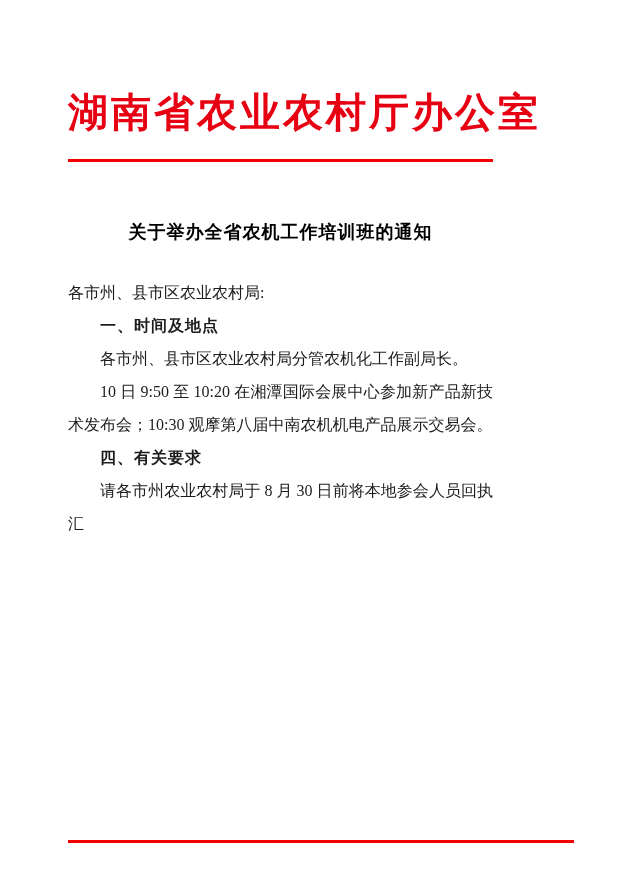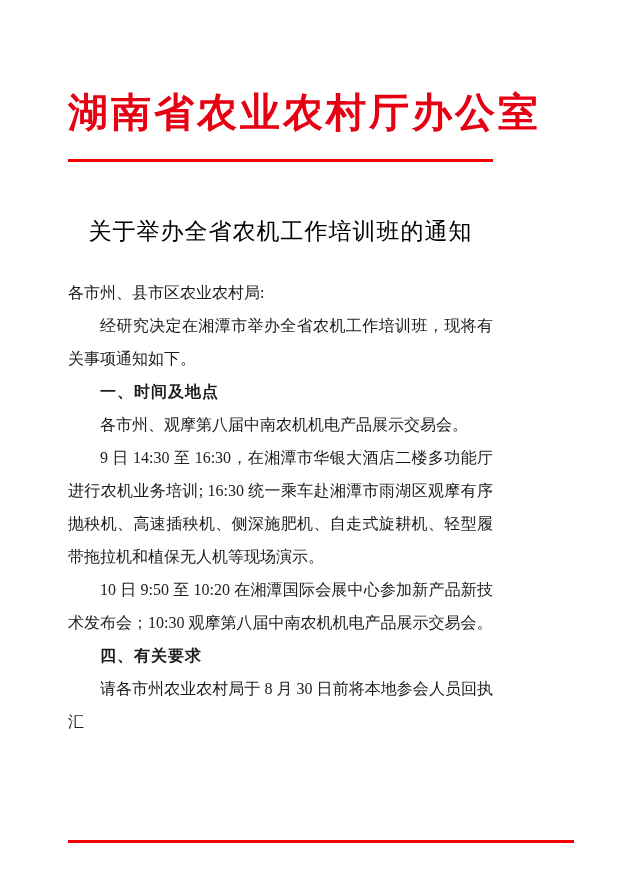--- a/index.html
+++ b/index.html
@@ -31,23 +31,23 @@
     white-space: nowrap;
   }
   .red-rule {
     height: 3px;
     background: #f40000;
     border: none;
     margin: 15px 0 0 0;
   }
   .doc-title {
     margin: 54px 0 0 0;
-    font-size: 23px;
+    font-size: 18px;
     line-height: 32px;
-    font-weight: normal;
+    font-weight: bold;
     text-align: center;
     letter-spacing: 1px;
     color: #000000;
   }
   .body-text {
     margin-top: 28px;
     font-size: 16px;
     line-height: 33px;
     text-align: justify;
   }
@@ -80,30 +80,28 @@
   <h1 class="letterhead-title">湖南省农业农村厅办公室</h1>
 
   <div class="red-rule"></div>
 
   <h2 class="doc-title">关于举办全省农机工作培训班的通知</h2>
 
   <div class="body-text">
 
     <div class="salutation">各市州、县市区农业农村局:</div>
 
-    <div class="para">经研究决定在湘潭市举办全省农机工作培训班，现将有关事项通知如下。</div>
 
     <div class="section-heading">一、时间及地点</div>
 
 
 
-    <div class="para">各市州、观摩第八届中南农机机电产品展示交易会。</div>
+    <div class="para">各市州、县市区农业农村局分管农机化工作副局长。</div>
 
 
-    <div class="para">9 日 14:30 至 16:30，在湘潭市华银大酒店二楼多功能厅进行农机业务培训; 16:30 统一乘车赴湘潭市雨湖区观摩有序抛秧机、高速插秧机、侧深施肥机、自走式旋耕机、轻型履带拖拉机和植保无人机等现场演示。</div>
 
     <div class="para">10 日 9:50 至 10:20 在湘潭国际会展中心参加新产品新技术发布会；10:30 观摩第八届中南农机机电产品展示交易会。</div>
 
     <div class="section-heading">四、有关要求</div>
 
     <div class="para">请各市州农业农村局于 8 月 30 日前将本地参会人员回执汇</div>
 
   </div>
 
 </div>

